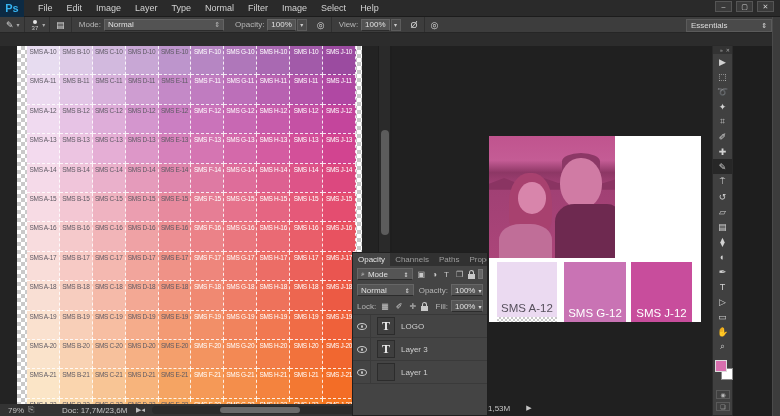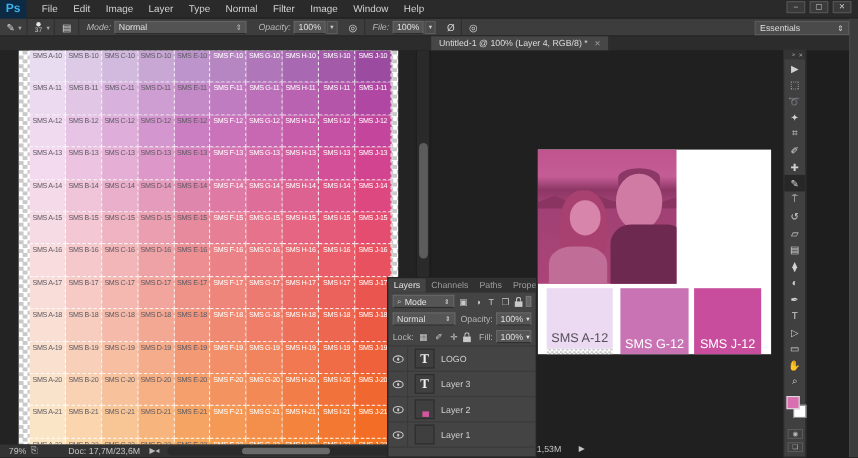--- a/index.html
+++ b/index.html
@@ -20,21 +20,21 @@
 
   
   .optionsbar { position:absolute; left:0; top:17px; width:780px; height:16px; background:#3d3d3d;
     display:flex; align-items:center; border-bottom:1px solid #262626; font-size:8px; }
   .ob-group { display:flex; align-items:center; padding:0 4px; height:100%; border-right:1px solid #2f2f2f; }
   .ob-icon { color:#d8d8d8; font-size:9px; padding:0 2px; }
   .ob-caret { font-size:6px; color:#aaa; padding-left:1px; }
   .brush-preview { display:flex; flex-direction:column; align-items:center; line-height:4px; padding:0 3px; }
   .brush-dot { width:4px; height:4px; border-radius:50%; background:#e6e6e6; margin-bottom:2px; }
   .brush-size { font-size:6px; color:#ccc; }
-  .ob-label { color:#b7b7b7; padding:0 3px;font-style:italic; }
+  .ob-label { color:#b7b7b7; padding:0 3px; }
   .ob-select { background:#535353; border:1px solid #646464; border-bottom-color:#2c2c2c; color:#e0e0e0;
     height:12px; display:flex; align-items:center; padding:0 3px; gap:4px; }
   .ob-select .updown { font-size:7px; color:#bbb; }
   .ob-field { background:#535353; border:1px solid #646464; border-bottom-color:#2c2c2c; color:#e0e0e0;
     height:12px; display:flex; align-items:center; padding:0 3px; }
   .ob-drop { width:10px; height:12px; background:#4a4a4a; border:1px solid #5c5c5c; margin-left:1px;
     font-size:6px; color:#ccc; text-align:center; line-height:10px; }
   .workspace { position:absolute; right:8px; top:19px; width:86px; height:13px; background:#4a4a4a;
     border:1px solid #5b5b5b; font-size:8px; color:#ddd; display:flex; align-items:center;
     justify-content:space-between; padding:0 4px; }
@@ -152,21 +152,21 @@
     <div class="ps-logo">Ps</div>
     <div class="menu-items" id="menu-items">
         <div class="menu-item">File</div>
         <div class="menu-item">Edit</div>
         <div class="menu-item">Image</div>
         <div class="menu-item">Layer</div>
         <div class="menu-item">Type</div>
         <div class="menu-item">Normal</div>
         <div class="menu-item">Filter</div>
         <div class="menu-item">Image</div>
-        <div class="menu-item">Window</div>
+        <div class="menu-item">Select</div>
         <div class="menu-item">Help</div>
       </div>
     <div class="win-controls">
       <div class="win-btn">–</div>
       <div class="win-btn">▢</div>
       <div class="win-btn">✕</div>
     </div>
   </div>
 
   <div class="optionsbar">
@@ -195,43 +195,39 @@
       <span class="ob-label">Opacity:</span>
       <div class="ob-field">
         <span>100%</span>
       </div>
       <div class="ob-drop">▾</div>
     </div>
     <div class="ob-group">
       <span class="ob-icon">◎</span>
     </div>
     <div class="ob-group" style="border-right:none;">
-      <span class="ob-label">File:</span>
+      <span class="ob-label">View:</span>
       <div class="ob-field">
         <span>100%</span>
       </div>
       <div class="ob-drop">▾</div>
     </div>
     <div class="ob-group">
       <span class="ob-icon">Ø</span>
     </div>
     <div class="ob-group" style="border-right:none;">
       <span class="ob-icon">◎</span>
     </div>
   </div>
   <div class="workspace">
     <span>Essentials</span>
     <span style="font-size:7px;">⇕</span>
   </div>
 
   <div class="tabbar">
-    <div class="doc-tab" style="left:392px;">
-      <span>Untitled-1 @ 100% (Layer 4, RGB/8) *</span>
-      <span class="tab-close">✕</span>
-    </div>
   </div>
 
   <div class="left-pane">
     <div class="canvas-left checker">
       <div class="swatch-grid" id="swatch-grid">
           <div class="grid-cell" style="background: rgb(231, 220, 240);">
             <span style="color: rgb(94, 90, 100);">SMS A-10</span>
           </div>
           <div class="grid-cell" style="background: rgb(221, 202, 231);">
             <span style="color: rgb(94, 90, 100);">SMS B-10</span>
@@ -661,21 +657,21 @@
         </div>
     </div>
     <div class="rstatus">
       <span>1,53M</span>
       <span style="font-size:7px;">▶</span>
     </div>
   </div>
 
   <div class="layers-panel">
     <div class="lp-tabs" id="lp-tabs">
-        <div class="lp-tab active">Layers</div>
+        <div class="lp-tab active">Opacity</div>
         <div class="lp-tab">Channels</div>
         <div class="lp-tab">Paths</div>
         <div class="lp-tab">Properties</div>
       </div>
     <div class="lp-row">
       <div class="lp-select" style="width:56px;">
         <span style="font-size:7px;">⌕</span>
         <span>Mode</span>
         <span style="font-size:6px; margin-left:auto;">⇕</span>
       </div>
@@ -729,29 +725,20 @@
           </div>
           <div class="layer-thumb">
             <div class="thumb-T">T</div>
           </div>
           <span class="layer-name">Layer 3</span>
         </div>
         <div class="layer-row">
           <div class="eye-cell">
             <div class="eye"></div>
           </div>
-          <div class="layer-thumb checker-sm">
-            <div class="deco deco-sq-center"></div>
-          </div>
-          <span class="layer-name">Layer 2</span>
-        </div>
-        <div class="layer-row">
-          <div class="eye-cell">
-            <div class="eye"></div>
-          </div>
           <div class="layer-thumb checker-sm"></div>
           <span class="layer-name">Layer 1</span>
         </div>
       </div>
   </div>
 
   <div class="toolbar">
     <div class="tb-head">
       <span>»</span>
       <span>✕</span>

